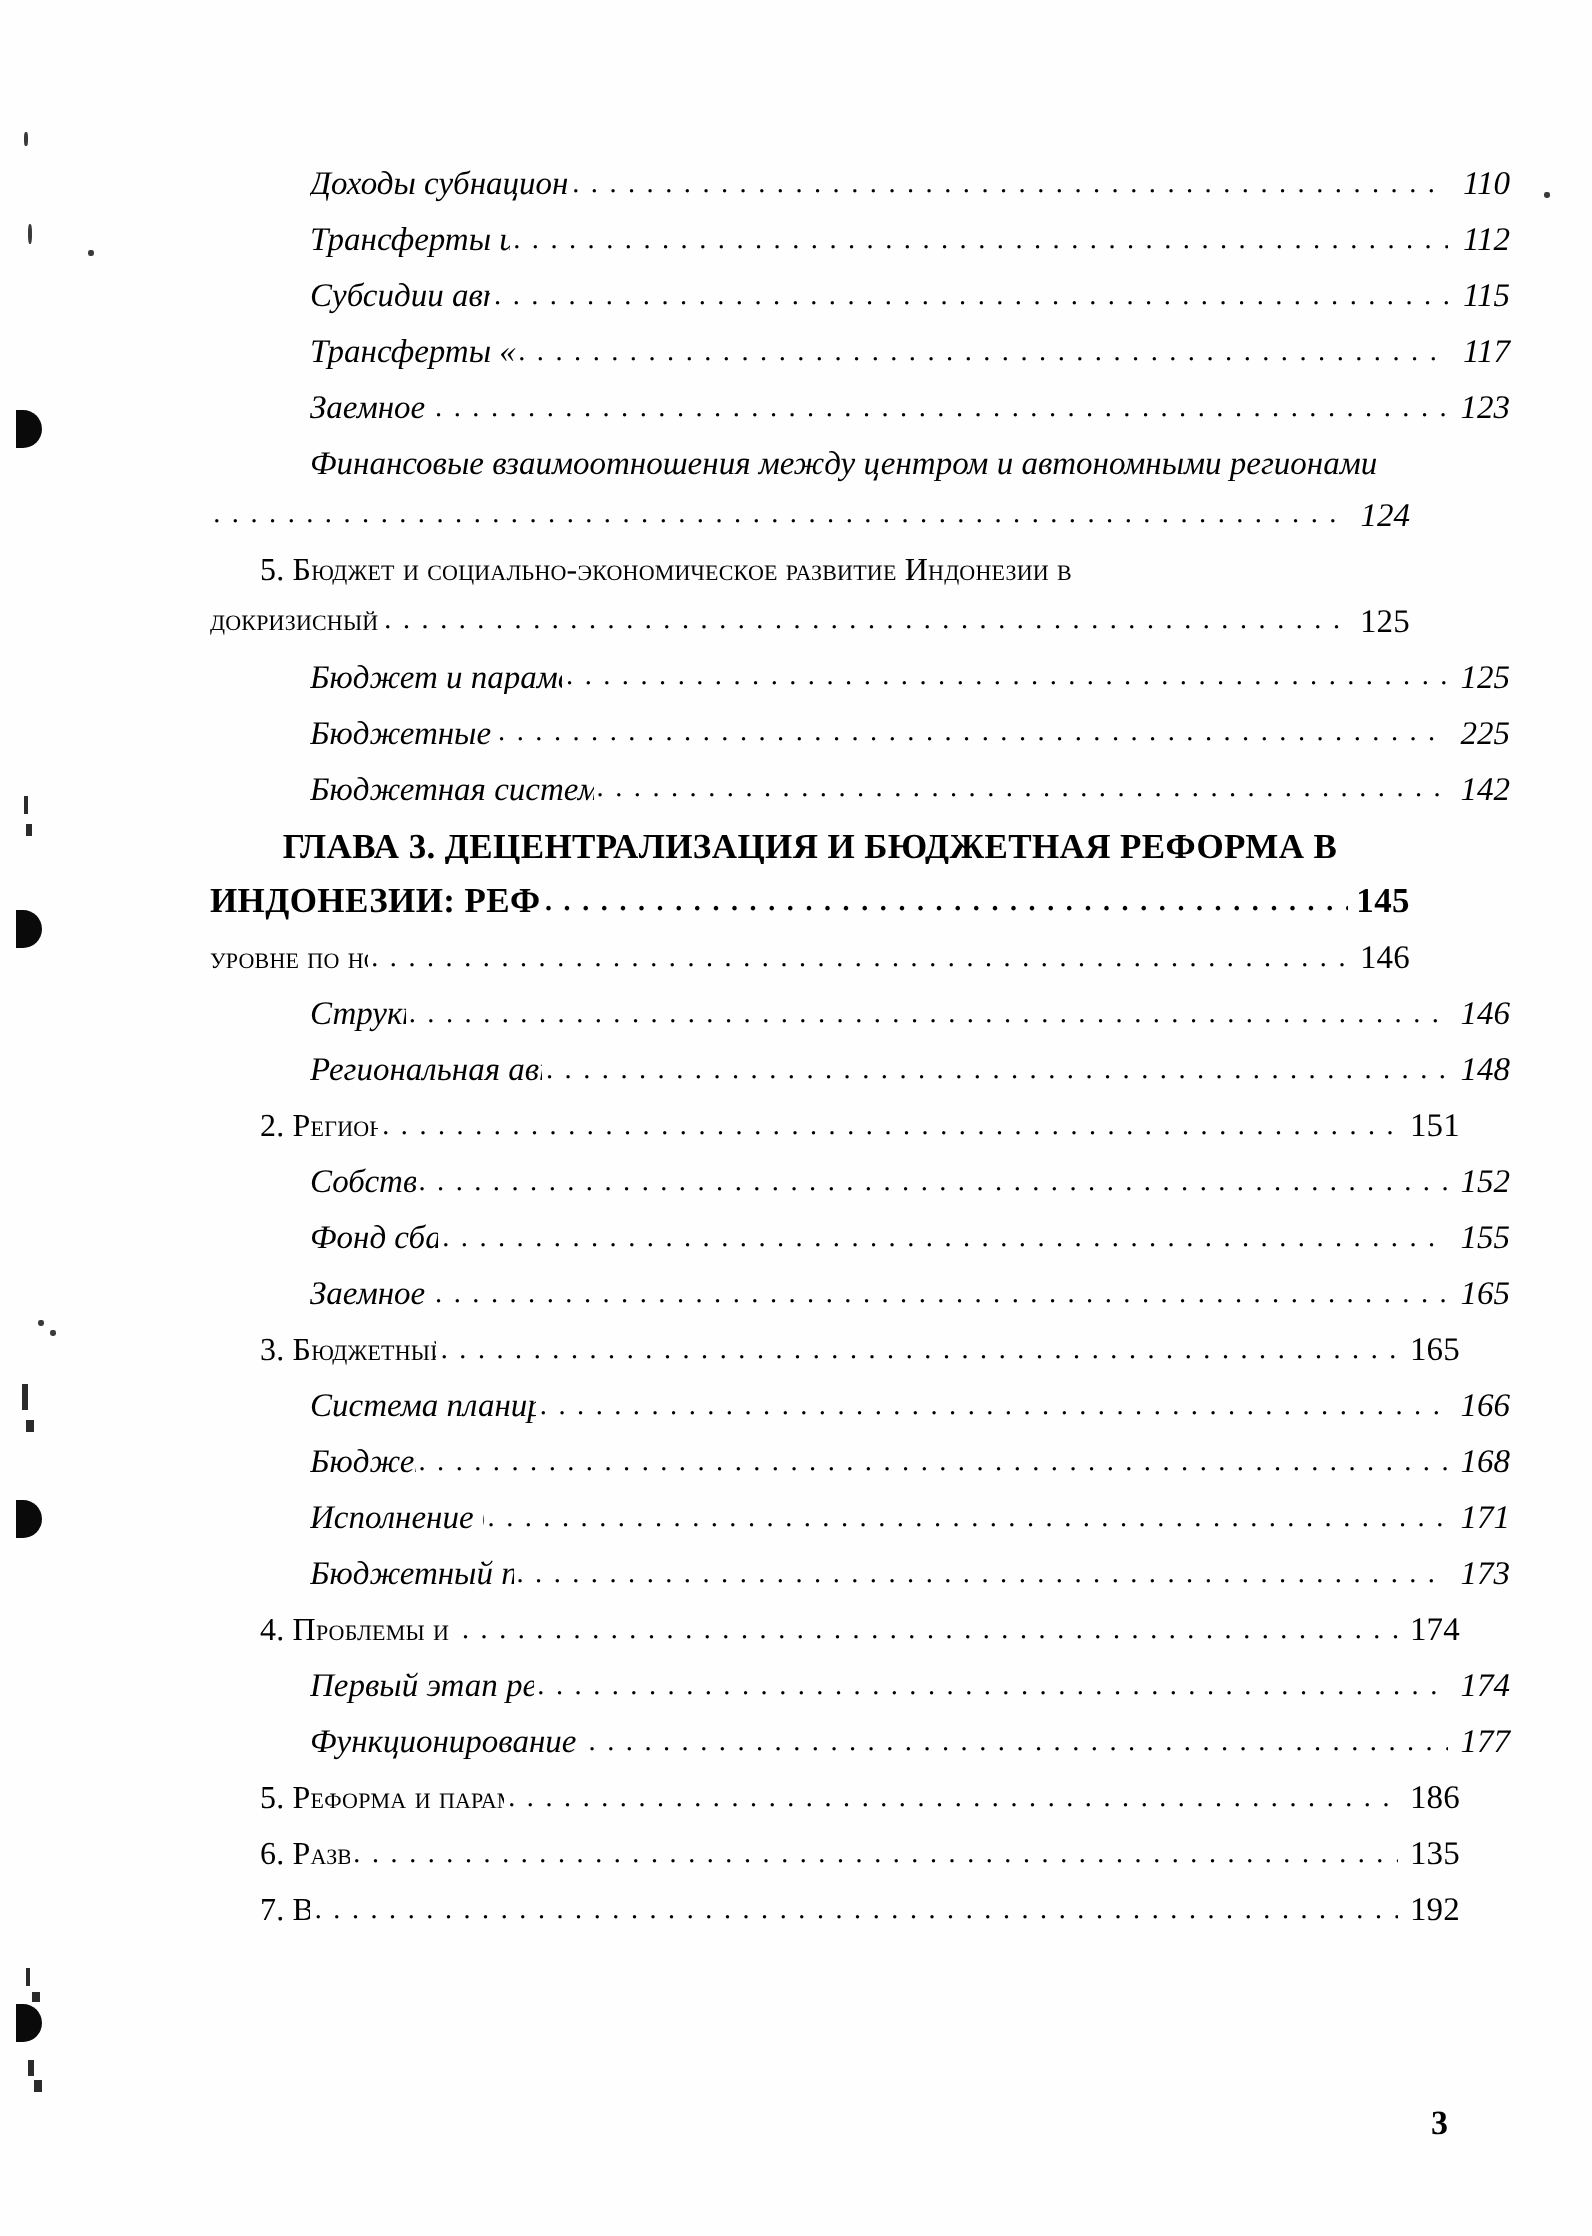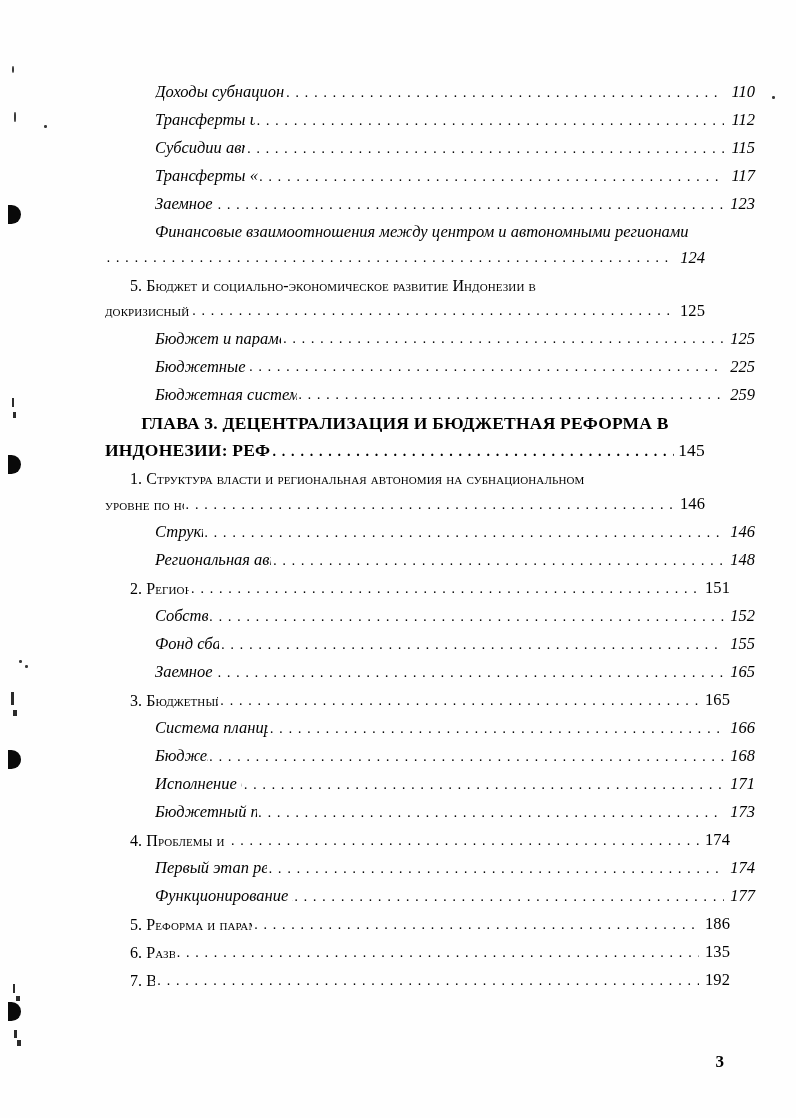--- a/index.html
+++ b/index.html
@@ -113,21 +113,21 @@
   .row.nodots .title { flex: 0 1 auto; }
 
   
   .lvl-chap {
     font-weight: bold;
     font-size: 17.5px;
     letter-spacing: 0.2px;
     padding-left: 0;
     align-items: flex-end;
   }
-  .lvl-chap .pg { font-weight: normal; }
+  .lvl-chap .pg { font-weight: bold; }
   .row.chap-first {
     justify-content: center;
     margin-bottom: 10px;
   }
 
   
   .gap-before { margin-top: 10px; }
   .tight { margin-bottom: 9px; }
 
   #page-number {
@@ -216,33 +216,30 @@
         <span class="pg">125</span>
       </div>
       <div class="row lvl-sub">
         <span class="title">Бюджетные расходы в условиях кризиса</span>
         <span class="leader">. . . . . . . . . . . . . . . . . . . . . . . . . . . . . . . . . . . . . . . . . . . . . . . . . . . . . . . . . . . . . . . . . . . . . . . . . . . . . . . . . . . . . . . . . . . . . . . . . . . . . . . . . . . . . . . . . . . . . . . . . . . . . . . . . . . . . . . . . . . . . . . . . . . . . . . . . . . . . . . </span>
         <span class="pg">225</span>
       </div>
       <div class="row lvl-sub">
         <span class="title">Бюджетная система и предпосылки финансового кризиса 1997-98 гг.</span>
         <span class="leader">. . . . . . . . . . . . . . . . . . . . . . . . . . . . . . . . . . . . . . . . . . . . . . . . . . . . . . . . . . . . . . . . . . . . . . . . . . . . . . . . . . . . . . . . . . . . . . . . . . . . . . . . . . . . . . . . . . . . . . . . . . . . . . . . . . . . . . . . . . . . . . . . . . . . . . . . . . . . . . . </span>
-        <span class="pg">259</span>
+        <span class="pg">142</span>
       </div>
       <div class="row lvl-chap chap-first nodots gap-before">
         <span class="title">ГЛАВА 3. ДЕЦЕНТРАЛИЗАЦИЯ И БЮДЖЕТНАЯ РЕФОРМА В</span>
       </div>
       <div class="row lvl-chap">
         <span class="title">ИНДОНЕЗИИ: РЕФОРМЫ «БОЛЬШОГО ВЗРЫВА» В КОНЦЕ 1990-Х ГГ.</span>
         <span class="leader">. . . . . . . . . . . . . . . . . . . . . . . . . . . . . . . . . . . . . . . . . . . . . . . . . . . . . . . . . . . . . . . . . . . . . . . . . . . . . . . . . . . . . . . . . . . . . . . . . . . . . . . . . . . . . . . . . . . . . . . . . . . . . . . . . . . . . . . . . . . . . . . . . . . . . . . . . . . . . . . </span>
         <span class="pg">145</span>
       </div>
-      <div class="row lvl-sec nodots tight gap-before">
-        <span class="title">1. Структура власти и региональная автономия на субнациональном</span>
-      </div>
       <div class="row lvl-sec" style="padding-left: 0px;">
         <span class="title">уровне по новому законодательству</span>
         <span class="leader">. . . . . . . . . . . . . . . . . . . . . . . . . . . . . . . . . . . . . . . . . . . . . . . . . . . . . . . . . . . . . . . . . . . . . . . . . . . . . . . . . . . . . . . . . . . . . . . . . . . . . . . . . . . . . . . . . . . . . . . . . . . . . . . . . . . . . . . . . . . . . . . . . . . . . . . . . . . . . . . </span>
         <span class="pg">146</span>
       </div>
       <div class="row lvl-sub">
         <span class="title">Структура власти</span>
         <span class="leader">. . . . . . . . . . . . . . . . . . . . . . . . . . . . . . . . . . . . . . . . . . . . . . . . . . . . . . . . . . . . . . . . . . . . . . . . . . . . . . . . . . . . . . . . . . . . . . . . . . . . . . . . . . . . . . . . . . . . . . . . . . . . . . . . . . . . . . . . . . . . . . . . . . . . . . . . . . . . . . . </span>
         <span class="pg">146</span>
       </div>

